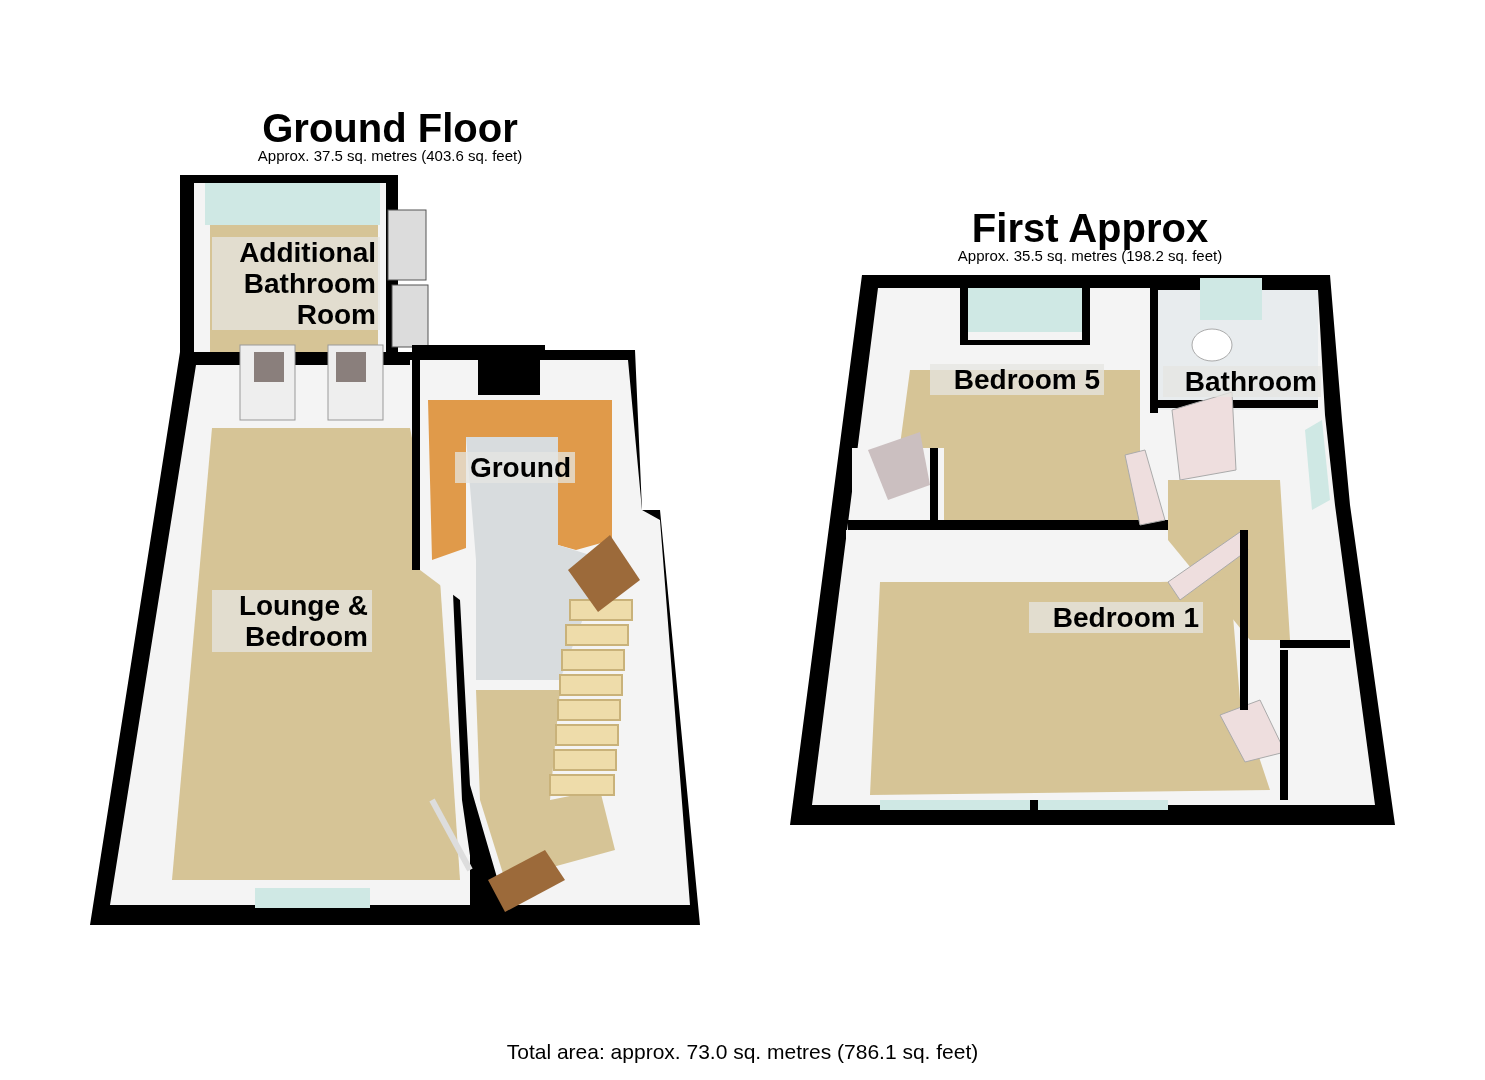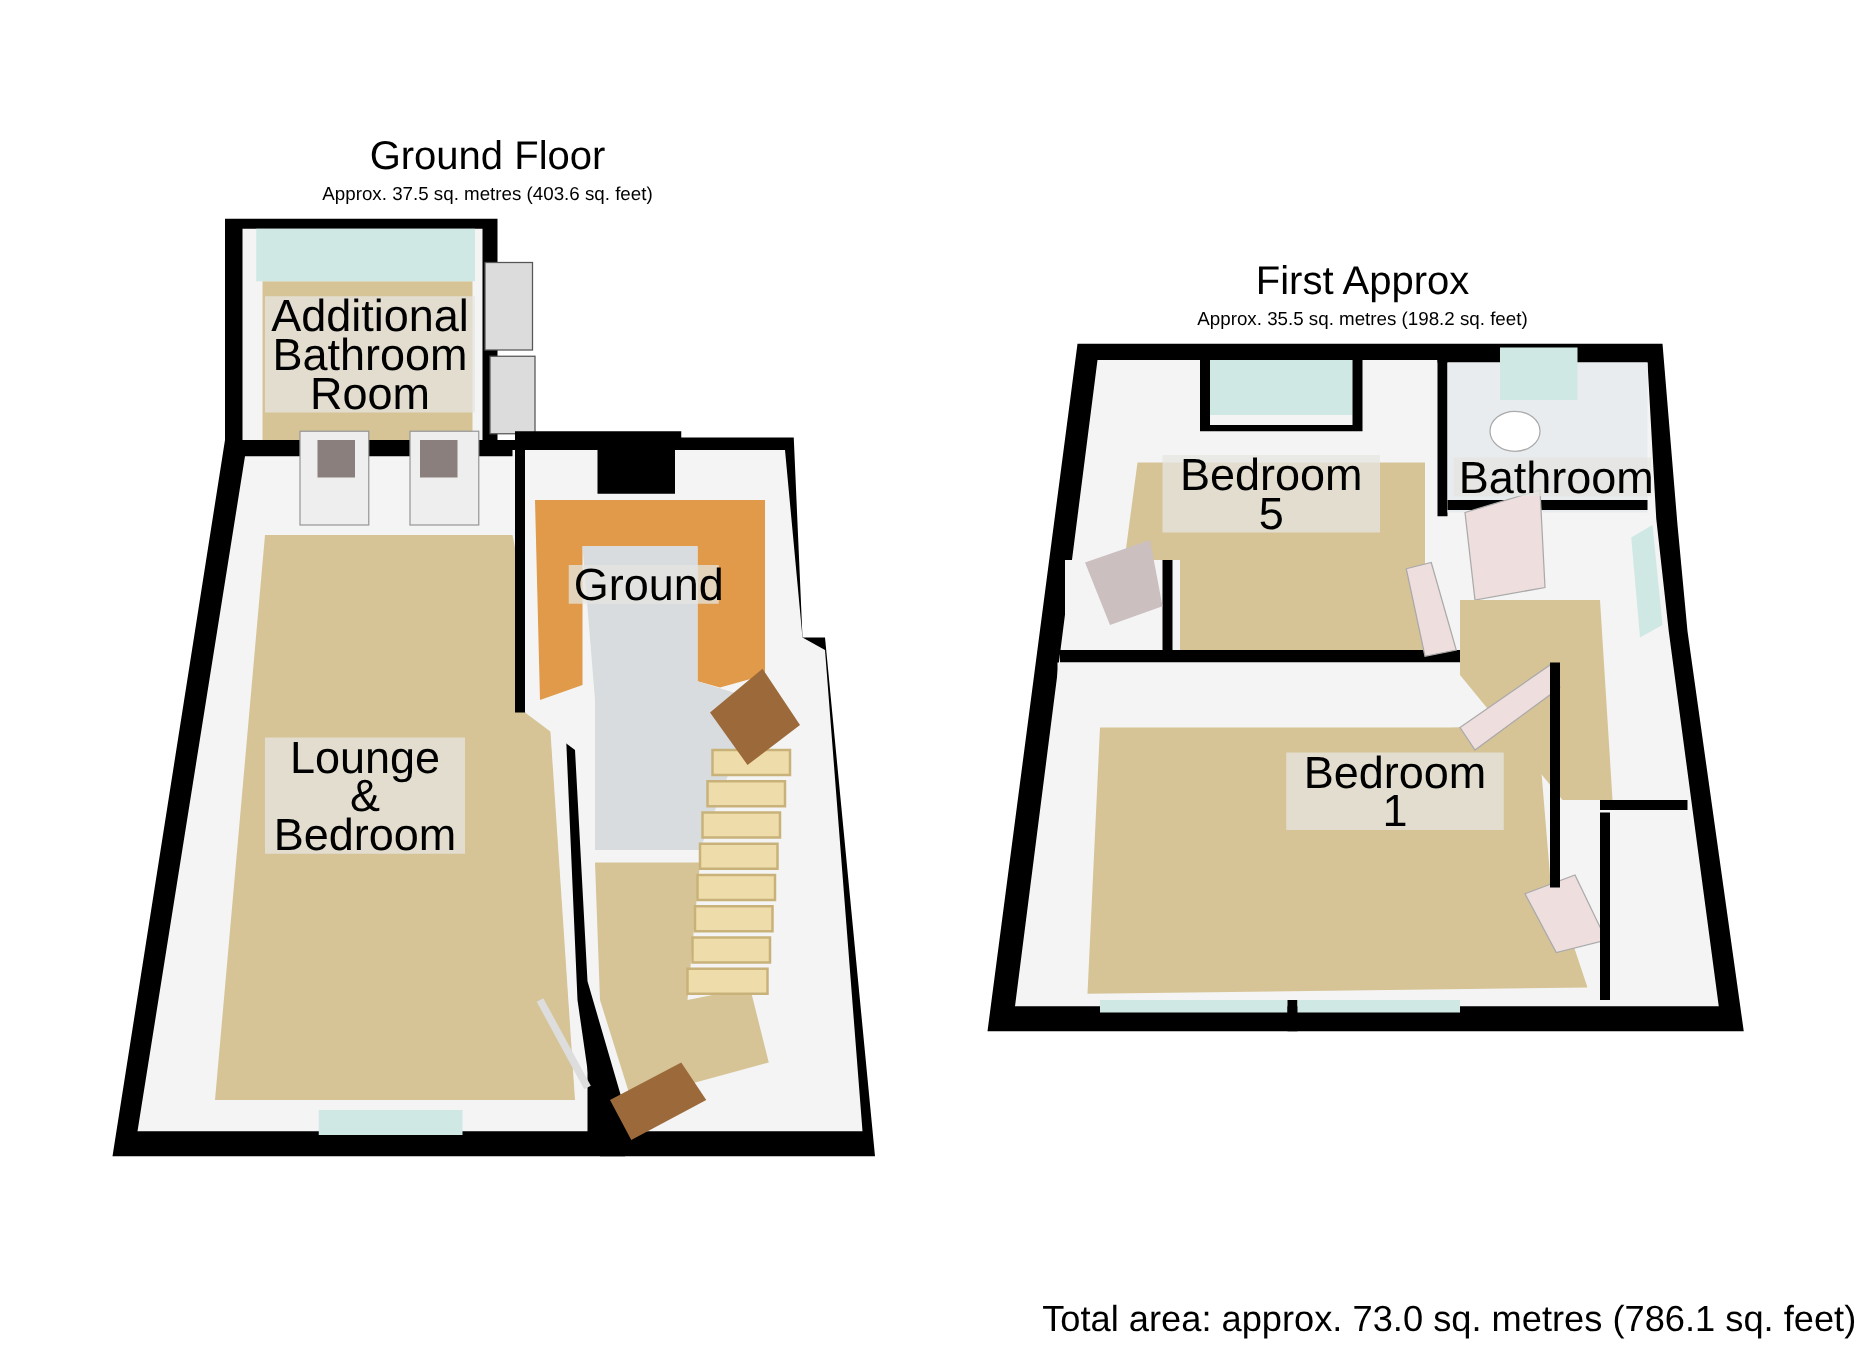--- a/index.html
+++ b/index.html
@@ -1,21 +1,21 @@
 <!DOCTYPE html>
 <html><head>
 <meta charset="utf-8">
 <style>
   html,body{margin:0;padding:0;background:#fff;}
   body{width:1485px;height:1080px;position:relative;overflow:hidden;font-family:"Liberation Sans",sans-serif;}
-  .title{position:absolute;font-weight:normal;color:#000;font-size:32px;text-align:center;}
+  .title{position:absolute;font-weight:bold;color:#000;font-size:40px;text-align:center;}
   .sub{position:absolute;font-size:15px;color:#000;text-align:center;}
-  .total{position:absolute;left:0;width:1485px;top:1040px;text-align:right;font-size:29px;color:#000;}
+  .total{position:absolute;left:0;width:1485px;top:1040px;text-align:center;font-size:21px;color:#000;}
   svg{position:absolute;left:0;top:0;}
-  .label{position:absolute;background:rgba(230,230,225,0.75);font-weight:normal;font-size:36px;text-align:center;line-height:31px;color:#000;padding:0 4px;}
+  .label{position:absolute;background:rgba(230,230,225,0.75);font-weight:bold;font-size:28px;text-align:right;line-height:31px;color:#000;padding:0 4px;}
 </style>
 </head>
 <body>
 
 <div class="title" style="left:190px;top:106px;width:400px;">Ground Floor</div>
 <div class="sub" style="left:160px;top:147px;width:460px;">Approx. 37.5 sq. metres (403.6 sq. feet)</div>
 
 <div class="title" style="left:890px;top:206px;width:400px;">First Approx</div>
 <div class="sub" style="left:860px;top:247px;width:460px;">Approx. 35.5 sq. metres (198.2 sq. feet)</div>
 

